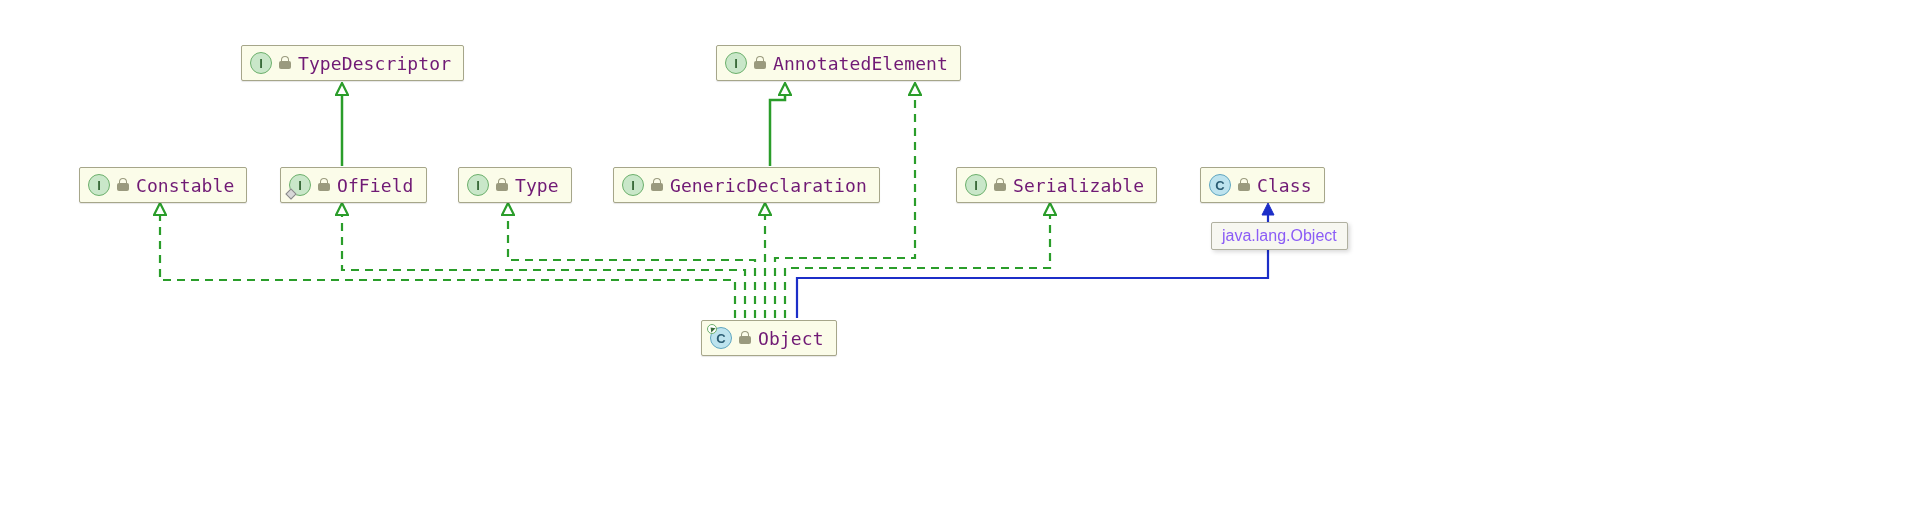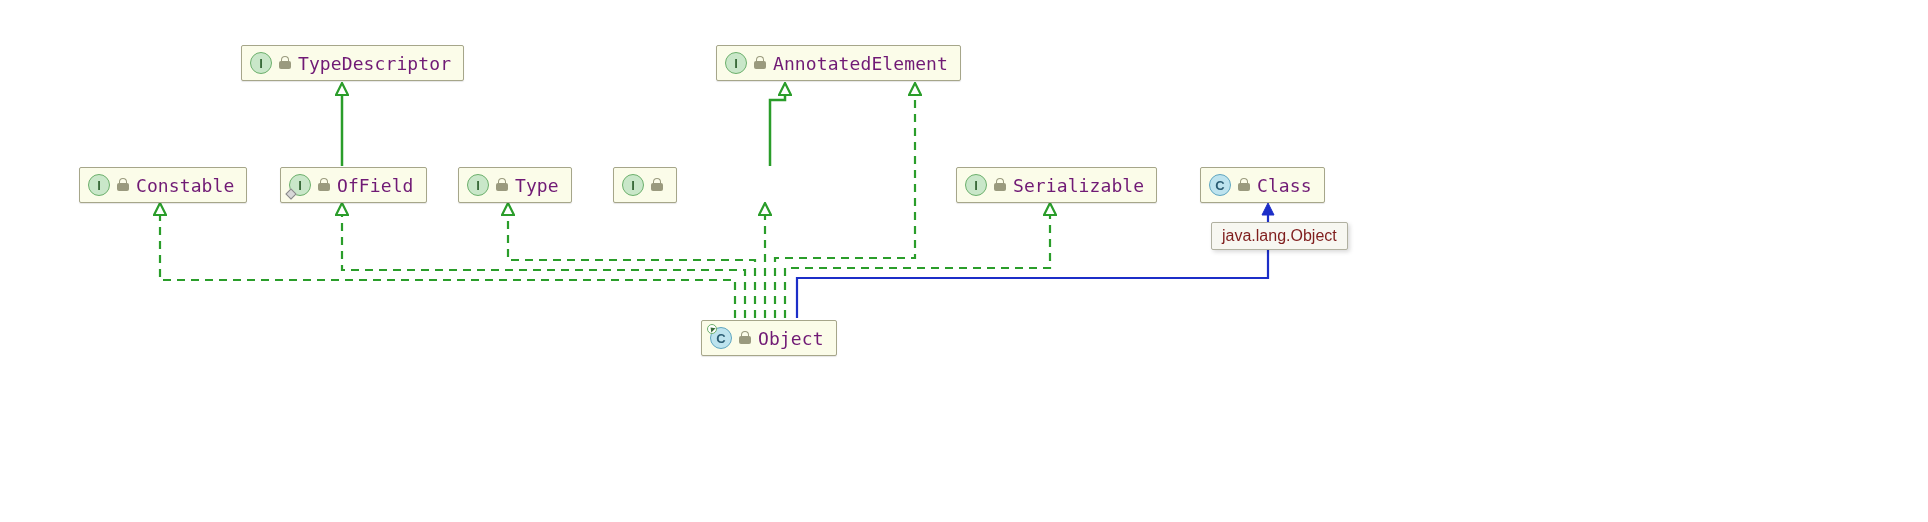--- a/index.html
+++ b/index.html
@@ -113,21 +113,21 @@
     background:#9a9a7e;
     border-radius:2px;
   }
   .tooltip {
     position: absolute;
     background: #f7f7f1;
     border: 1px solid #b0b0a0;
     padding: 4px 10px;
     font-family: -apple-system, Helvetica, Arial, sans-serif;
     font-size: 16px;
-    color: #7f1d1d;
+    color: #8b5cf6;
     border-radius: 2px;
     box-shadow: 2px 2px 4px rgba(0,0,0,0.15);
   }
   svg.edges {
     position: absolute;
     left: 0;
     top: 0;
     width: 1928px;
     height: 522px;
     pointer-events: none;
@@ -206,20 +206,21 @@
       </span>
   <span class="lock"></span>
   <span class="label">Type</span>
 </div>
 
 <div class="node" style="left:613px; top:167px;">
   <span class="badge interface">
         <span>I</span>
       </span>
   <span class="lock"></span>
+  <span class="label">GenericDeclaration</span>
 </div>
 
 <div class="node" style="left:956px; top:167px;">
   <span class="badge interface">
         <span>I</span>
       </span>
   <span class="lock"></span>
   <span class="label">Serializable</span>
 </div>
 

